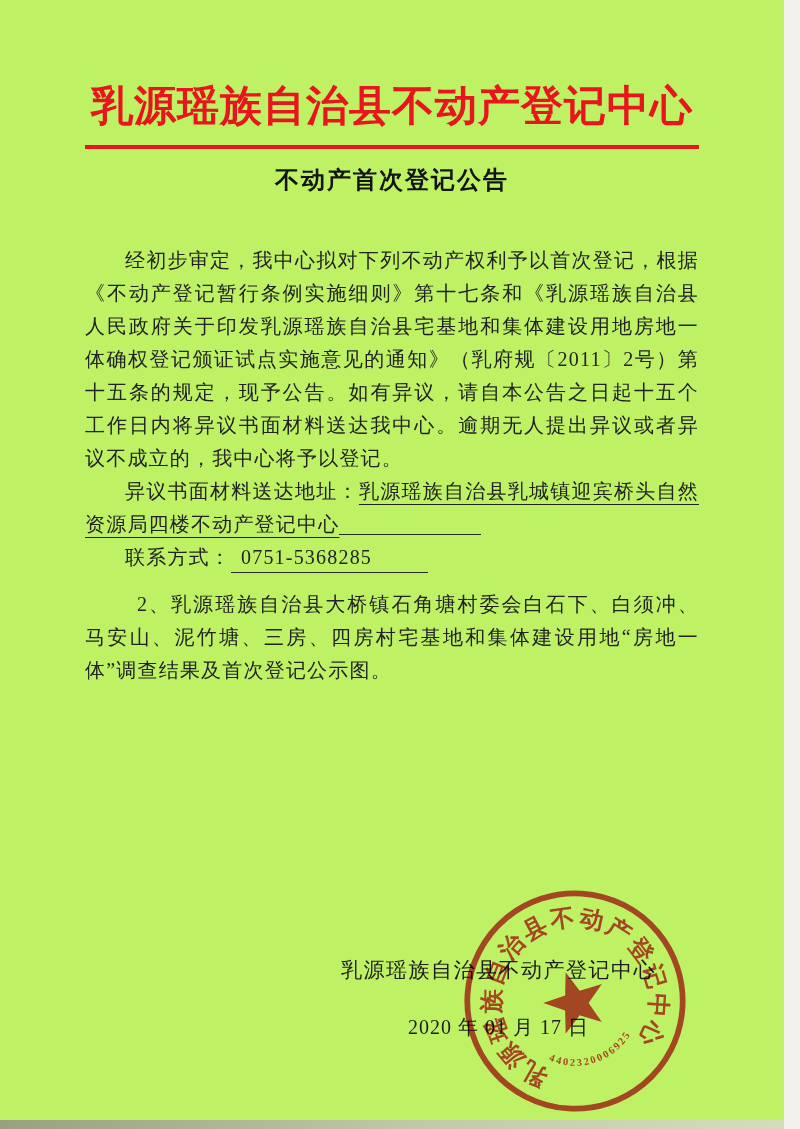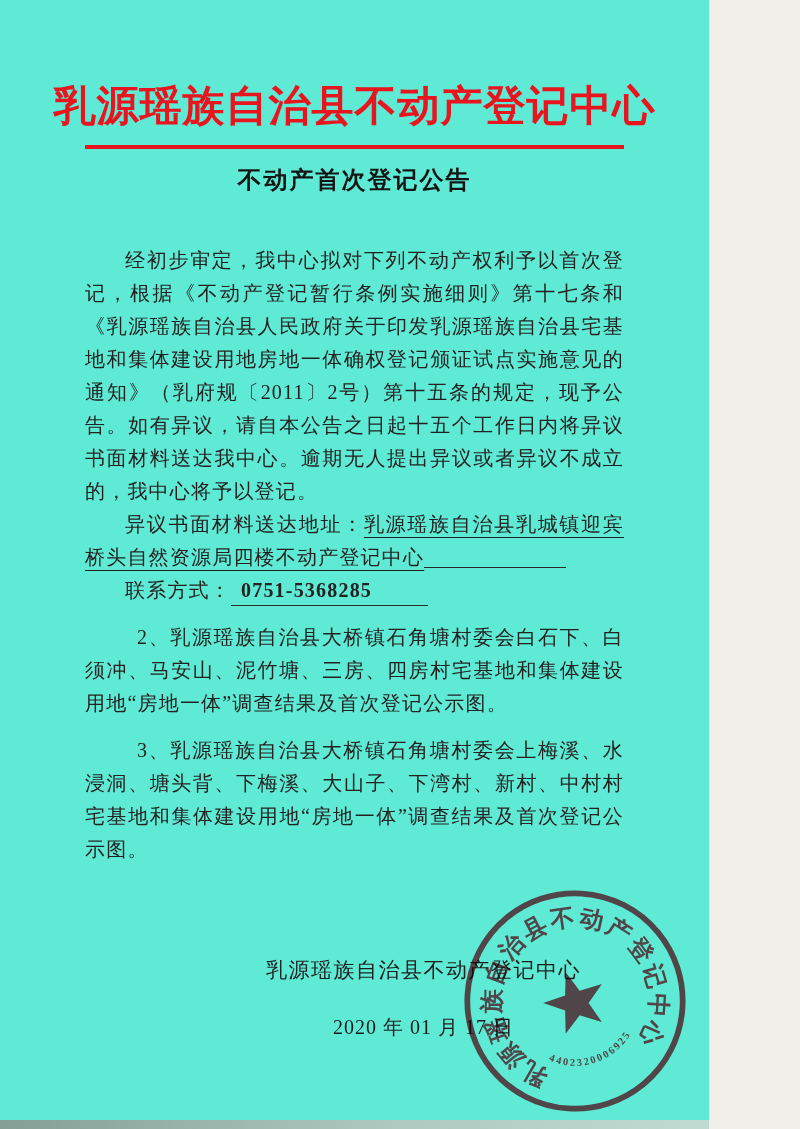--- a/index.html
+++ b/index.html
@@ -1,22 +1,22 @@
 <!DOCTYPE html>
 <html><head>
 <meta charset="utf-8">
 <style>
   * { box-sizing: border-box; }
   html, body { margin: 0; padding: 0; }
   body { width: 800px; height: 1129px; overflow: hidden; background: #f2f0eb; }
 
   .page {
     position: relative;
-    width: 709px; height: 1129px; overflow: hidden;
-    background: #5eead4;
+    width: 784px; height: 1129px; overflow: hidden;
+    background: #bef264;
     font-family: "Liberation Serif", "DejaVu Serif", serif;
     color: #222;
   }
 
   .title {
     margin: 0; padding-top: 82px;
     text-align: center;
     font-size: 42px; line-height: 1.15; font-weight: 700;
     letter-spacing: 1px;
     color: #e8141e;
@@ -35,21 +35,21 @@
   .body-text p { margin: 0; }
   .indent { text-indent: 2em; }
   .attach-first { text-indent: 2em; margin-top: 4px !important; }
   .attach-more  { text-indent: 2.6em; margin-top: 14px !important; }
 
   .u { text-decoration: underline; text-underline-offset: 6px; text-decoration-thickness: 1.3px; }
   .u-ext {
     display: inline-block; width: 142px; height: 1em;
     border-bottom: 1.3px solid #2a2a2a; transform: translateY(4px);
   }
-  .ub { border-bottom: 1.3px solid #2a2a2a; padding: 0 56px 4px 10px; font-weight: bold; }
+  .ub { border-bottom: 1.3px solid #2a2a2a; padding: 0 56px 4px 10px; }
 
   .sign-block { position: absolute; top: 956px; right: 128px; text-align: center; }
   .signature { font-size: 21px; letter-spacing: 1.5px; color: #1d1d1d; }
   .date { margin-top: 30px; font-size: 20px; letter-spacing: 1px; color: #1d1d1d; }
 
   .seal {
     position: absolute; left: 460px; top: 886px;
     width: 230px; height: 230px;
     transform: rotate(-18deg);
     opacity: 0.88;
@@ -77,21 +77,20 @@
   <div class="body-text">
     <p class="indent">经初步审定，我中心拟对下列不动产权利予以首次登记，根据《不动产登记暂行条例实施细则》第十七条和《乳源瑶族自治县人民政府关于印发乳源瑶族自治县宅基地和集体建设用地房地一体确权登记颁证试点实施意见的通知》（乳府规〔2011〕2号）第十五条的规定，现予公告。如有异议，请自本公告之日起十五个工作日内将异议书面材料送达我中心。逾期无人提出异议或者异议不成立的，我中心将予以登记。</p>
 
     <p class="indent"><span>异议书面材料送达地址：</span><span class="u">乳源瑶族自治县乳城镇迎宾桥头自然资源局四楼不动产登记中心</span><span class="u-ext"></span></p>
 
     <p class="indent"><span>联系方式：</span><span class="ub">0751-5368285</span></p>
 
 
     <p class="attach-more">2、乳源瑶族自治县大桥镇石角塘村委会白石下、白须冲、马安山、泥竹塘、三房、四房村宅基地和集体建设用地“房地一体”调查结果及首次登记公示图。</p>
 
-    <p class="attach-more">3、乳源瑶族自治县大桥镇石角塘村委会上梅溪、水浸洞、塘头背、下梅溪、大山子、下湾村、新村、中村村宅基地和集体建设用地“房地一体”调查结果及首次登记公示图。</p>
   </div>
 
   <div class="sign-block">
     <div class="signature">乳源瑶族自治县不动产登记中心</div>
     <div class="date">2020 年 01 月 17 日</div>
   </div>
 
   <svg class="seal" viewBox="0 0 220 220" aria-hidden="true">
     <defs>
       <path id="ringPath" d="M110,182 A72,72 0 1 1 110,38 A72,72 0 1 1 110,182" fill="none"></path>

